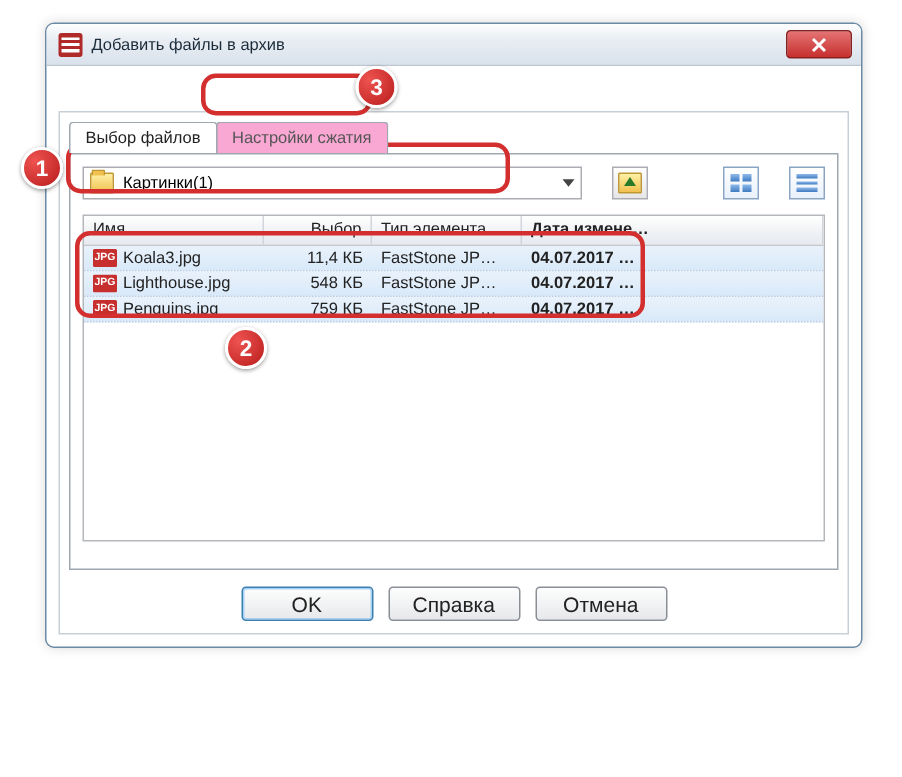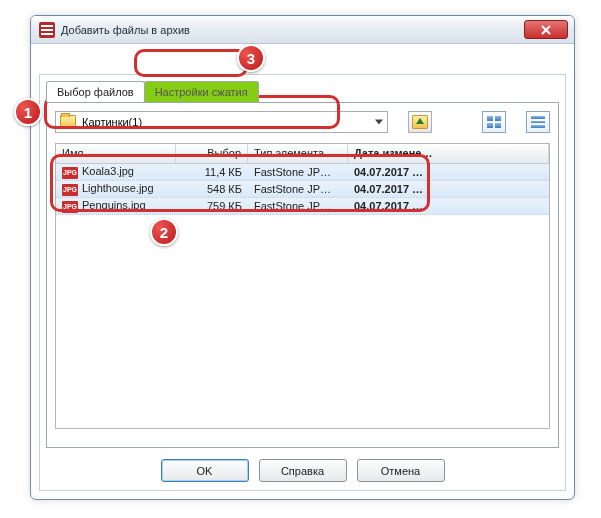--- a/index.html
+++ b/index.html
@@ -10,21 +10,21 @@
     font-size: 11px;
     width: 601px;
     height: 518px;
     position: relative;
   }
   .window {
     position: absolute;
     left: 30px;
     top: 15px;
     width: 545px;
-    height: 485px;
+    height: 417px;
     border: 1px solid #6b8aa5;
     border-radius: 6px;
     background: #fff;
     box-shadow: 0 0 8px rgba(0,0,0,.15);
     overflow: hidden;
   }
   .titlebar {
     height: 28px;
     background: linear-gradient(#fdfefe,#e8edf3 40%,#d9e2ec);
     border-bottom: 1px solid #bcc7d4;
@@ -73,21 +73,21 @@
     border-bottom:none;
     background:#fff;
     border-radius:3px 3px 0 0;
     margin-right:-1px;
     font-size:11px;
     color:#222;
     position:relative;
     cursor:default;
   }
   .tab.active { background:#fff; z-index:2; }
-  .tab.inactive { background:#84cc16; color:#555; z-index:1; }
+  .tab.inactive { background:#f9a8d4; color:#555; z-index:1; }
   .tab-content {
     border:1px solid #9fa7b0;
     position:absolute;
     left:6px; right:6px; top:27px; bottom:42px;
     padding:8px;
     background:#fff;
   }
   .path-row {
     display:flex; align-items:center; gap:20px; position:relative;
   }
@@ -191,21 +191,21 @@
   }
   .buttons-row{
     position:absolute; left:0;right:0;bottom:8px;
     display:flex;align-items:center;justify-content:center;gap:10px;
   }
   .btn{
     min-width:88px;height:23px;
     border:1px solid #8a8f96;
     background:linear-gradient(#fdfdfd,#e6e8eb);
     border-radius:3px;
-    font-size:11px;color:#222;
+    font-size:14px;color:#222;
     display:flex;align-items:center;justify-content:center;
     cursor:pointer;
   }
   .btn.primary{
     border:1px solid #3c7fb1;
     box-shadow:inset 0 0 0 1px #a7d1f3;
   }
   
   .ann-tab-box{
     position:absolute;

